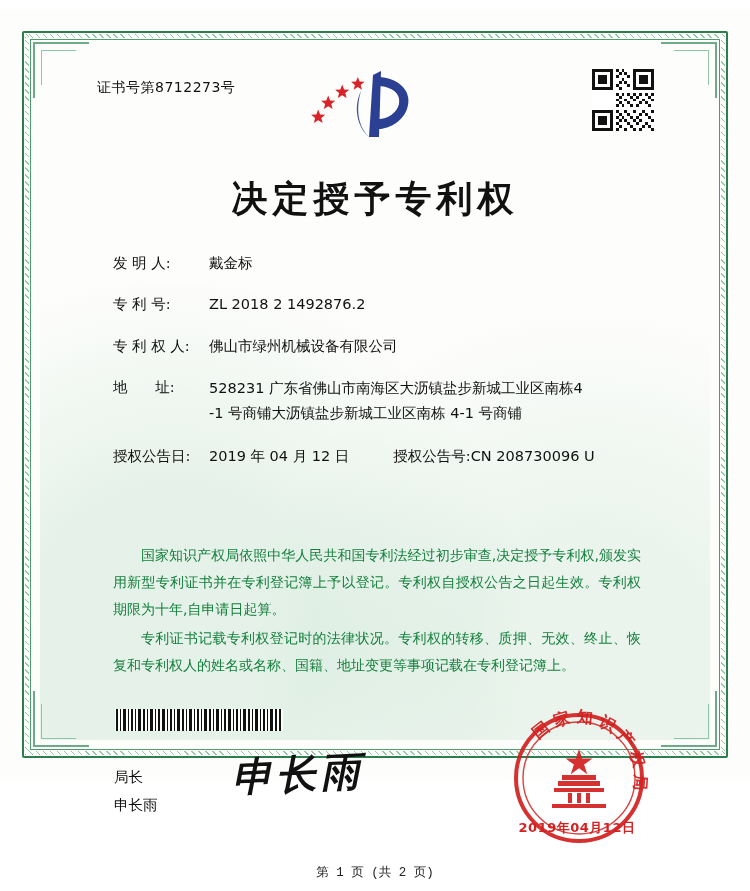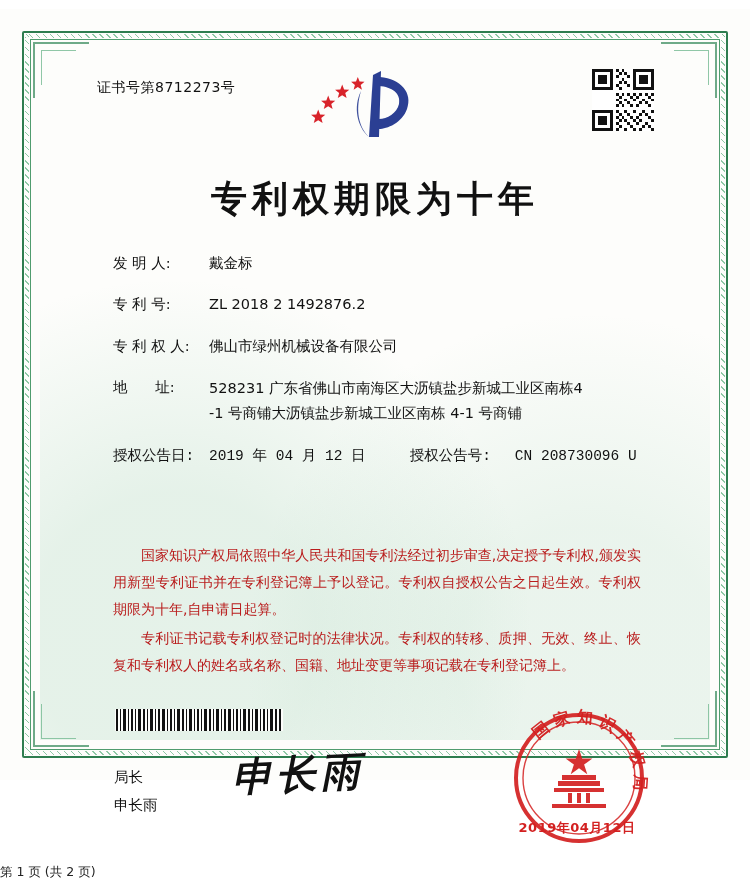--- a/index.html
+++ b/index.html
@@ -137,32 +137,32 @@
   .row .label {
     width: 96px;
     flex: 0 0 96px;
     white-space: pre;
   }
   .row .value {
     flex: 1 1 auto;
   }
   .row.addr .value { line-height: 1.7; }
 
-  .row.two-col { margin-bottom: 10px; font-family: Liberation Mono, monospace; }
+  .row.two-col { margin-bottom: 10px; }
   .row.two-col .col2-label { margin-left: 44px; width: auto; flex: 0 0 auto; }
 
   
   .paras {
     position: absolute;
     left: 113px;
     top: 533px;
     width: 528px;
     font-size: 14px;
     line-height: 1.92;
-    color: #b91c1c;
+    color: #15803d;
     text-align: justify;
   }
   .paras p {
     margin: 0 0 2px 0;
     text-indent: 2em;
   }
 
   
   .barcode {
     position: absolute;
@@ -211,22 +211,24 @@
     font-size: 13px;
     font-weight: bold;
     letter-spacing: .5px;
   }
 
   
   .footer {
     position: absolute;
     left: 0; right: 0;
     top: 855px;
+    text-align: center;
     font-size: 12.5px;
     color: #222;
+    font-family: Liberation Mono, monospace;
   }
 </style>
 </head>
 <body>
 
 <div class="page">
 
   <div class="border-outer"></div>
   <div class="band top"></div>
   <div class="band bottom"></div>
@@ -346,21 +348,21 @@
           <rect x="19" y="19" width="1" height="1"></rect>
         <rect x="8" y="20" width="1" height="1"></rect>
           <rect x="11" y="20" width="1" height="1"></rect>
         <rect x="14" y="20" width="1" height="1"></rect>
           <rect x="16" y="20" width="1" height="1"></rect>
         <rect x="20" y="20" width="1" height="1"></rect>
       </g>
     </svg>
   </div>
 
-  <div class="title">专利权期限为十年</div>
+  <div class="title">决定授予专利权</div>
 
   <div class="fields">
     <div class="row">
       <div class="label">发 明 人:</div>
       <div class="value">戴金标</div>
     </div>
     <div class="row">
       <div class="label">专 利 号:</div>
       <div class="value">ZL 2018 2 1492876.2</div>
     </div>
@@ -370,21 +372,21 @@
     </div>
     <div class="row addr">
       <div class="label">地      址:</div>
       <div class="value" style="white-space: pre-line;">528231 广东省佛山市南海区大沥镇盐步新城工业区南栋4
 -1 号商铺大沥镇盐步新城工业区南栋 4-1 号商铺</div>
     </div>
     <div class="row two-col">
       <div class="label">授权公告日:</div>
       <div>2019 年 04 月 12 日</div>
       <div class="col2-label">授权公告号:</div>
-      <div style="margin-left:24px;">CN 208730096 U</div>
+      <div style="margin-left:0;">CN 208730096 U</div>
     </div>
   </div>
 
   <div class="paras">
     <p>国家知识产权局依照中华人民共和国专利法经过初步审查,决定授予专利权,颁发实用新型专利证书并在专利登记簿上予以登记。专利权自授权公告之日起生效。专利权期限为十年,自申请日起算。</p>
     <p>专利证书记载专利权登记时的法律状况。专利权的转移、质押、无效、终止、恢复和专利权人的姓名或名称、国籍、地址变更等事项记载在专利登记簿上。</p>
   </div>
 
   <div class="barcode">
     <svg viewBox="0 0 168 22" width="168" height="22" shape-rendering="crispEdges" aria-hidden="true">

